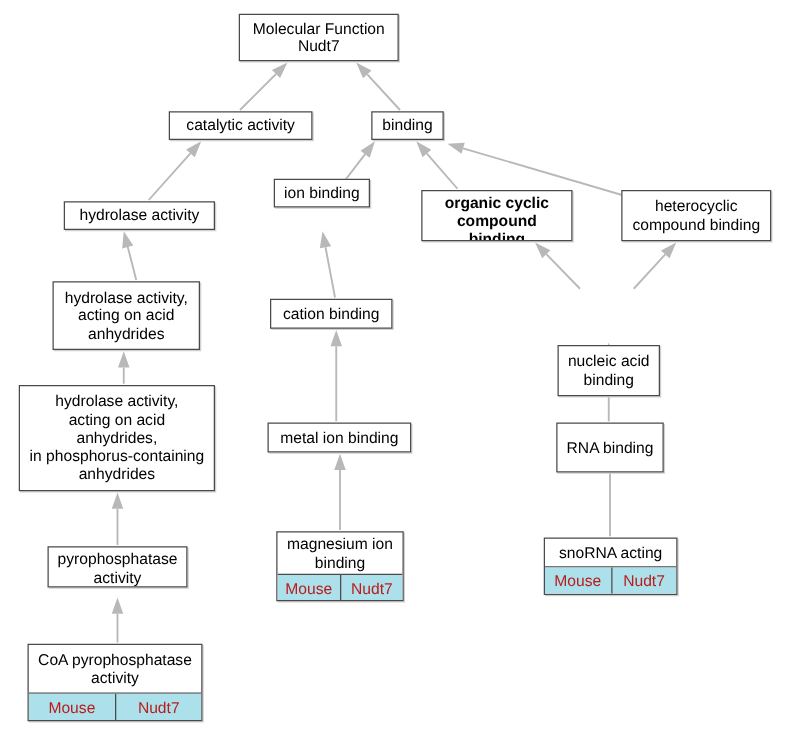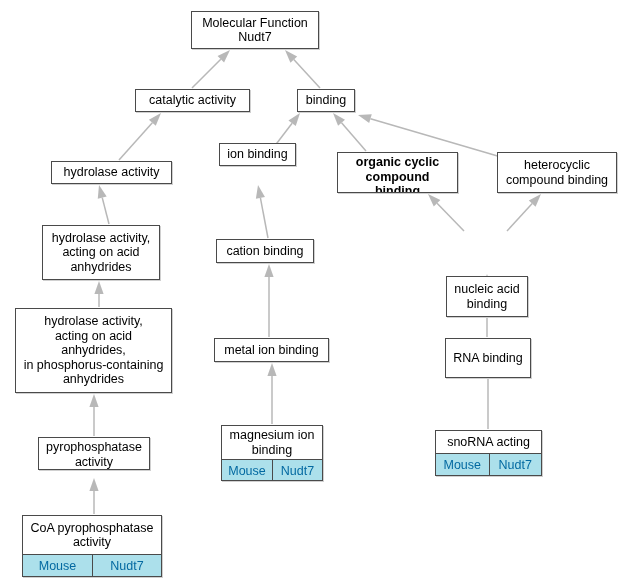--- a/index.html
+++ b/index.html
@@ -57,21 +57,21 @@
     border-top: 1.5px solid #4a4a4a;
     height: 21px;
     flex: 0 0 auto;
   }
   .annot-cell {
     flex: 1 1 50%;
     display: flex;
     align-items: center;
     justify-content: center;
     font-size: 12.5px;
-    color: #0369a1;
+    color: #b91c1c;
     background: #ace0eb;
     box-sizing: border-box;
   }
   .annot-cell + .annot-cell {
     border-left: 1.5px solid #4a4a4a;
   }
 </style>
 </head>
 <body>
 

